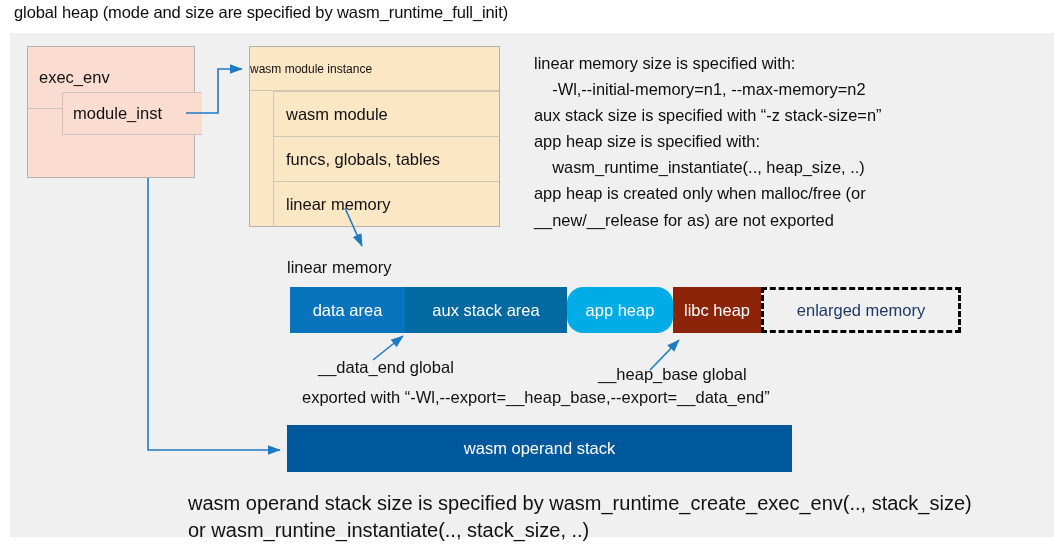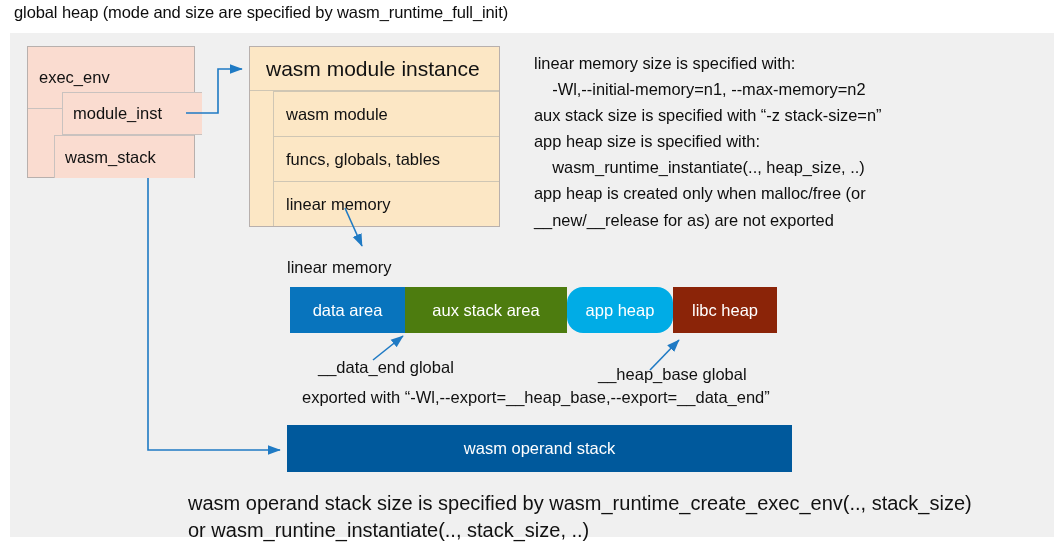--- a/index.html
+++ b/index.html
@@ -75,22 +75,22 @@
   #wmi-box{
     left:249px;top:46px;width:251px;height:181px;
     background:#fce7c5;
     border:1px solid #b8b0ad;
   }
   #wmi-title{
     left:250px;top:47px;width:249px;height:44px;
     background:#fce7c5;
     border-bottom:1px solid #cfc6b4;
     box-sizing:border-box;
-    display:flex;align-items:center;padding-left:16px;
-    font-size:21px;white-space:nowrap;
+    display:flex;align-items:center;padding-left:0;
+    font-size:12px;white-space:nowrap;
   }
   .wmi-row{
     left:273px;width:226px;height:45px;
     background:#fce7c5;
     border-left:1px solid #cfc6b4;
     border-top:1px solid #cfc6b4;
     box-sizing:border-box;
     display:flex;align-items:center;padding-left:12px;
     font-size:16.5px;white-space:nowrap;
   }
@@ -162,42 +162,42 @@
 
 <div id="canvas">
 
   <div class="abs" id="panel" style="background: rgb(240, 240, 240);"></div>
 
   <div class="abs" id="title">global heap (mode and size are specified by wasm_runtime_full_init)</div>
 
   <div class="abs box" id="exec-env-box"></div>
   <div class="abs" id="exec-env-title">exec_env</div>
   <div class="abs" id="module-inst-row">module_inst</div>
-  <div class="abs" id="wasm-stack-row">wasm_stack</div>
 
   <div class="abs box" id="wmi-box"></div>
   <div class="abs" id="wmi-title">wasm module instance</div>
   <div class="abs wmi-row" id="wmi-row-0">wasm module</div>
   <div class="abs wmi-row" id="wmi-row-1">funcs, globals, tables</div>
   <div class="abs wmi-row" id="wmi-row-2">linear memory</div>
 
   <div class="abs" id="desc">linear memory size is specified with:
     -Wl,--initial-memory=n1, --max-memory=n2
 aux stack size is specified with “-z stack-size=n”
 app heap size is specified with:
     wasm_runtime_instantiate(.., heap_size, ..)
 app heap is created only when malloc/free (or
 __new/__release for as) are not exported</div>
 
   <div class="abs" id="linmem-label">linear memory</div>
   <div class="abs" id="membar">
     <div class="seg" style="width: 115px; background: rgb(8, 116, 189);">data area</div>
-    <div class="seg" style="width: 162px; background: #4d7c0f;">aux stack area</div>
+    <div class="seg" style="width: 162px; background: #0369a1;">aux stack area</div>
     <div class="seg" style="width: 106px; background: rgb(0, 172, 230); border-radius: 16px;">app heap</div>
-    <div class="seg" style="width: 104px; background: rgb(139, 36, 8);">libc heap</div>
+    <div class="seg" style="width: 88px; background: rgb(139, 36, 8);">libc heap</div>
+    <div class="seg dashed" style="width: 200px;">enlarged memory</div>
   </div>
 
   <div class="abs" id="anno-data-end">__data_end global</div>
   <div class="abs" id="anno-heap-base">__heap_base global</div>
   <div class="abs" id="anno-exported">exported with “-Wl,--export=__heap_base,--export=__data_end”</div>
 
   <div class="abs" id="operand-stack" style="background: rgb(0, 89, 156);">wasm operand stack</div>
 
   <div class="abs" id="bottom-text">wasm operand stack size is specified by wasm_runtime_create_exec_env(.., stack_size)
 or wasm_runtine_instantiate(.., stack_size, ..)</div>

